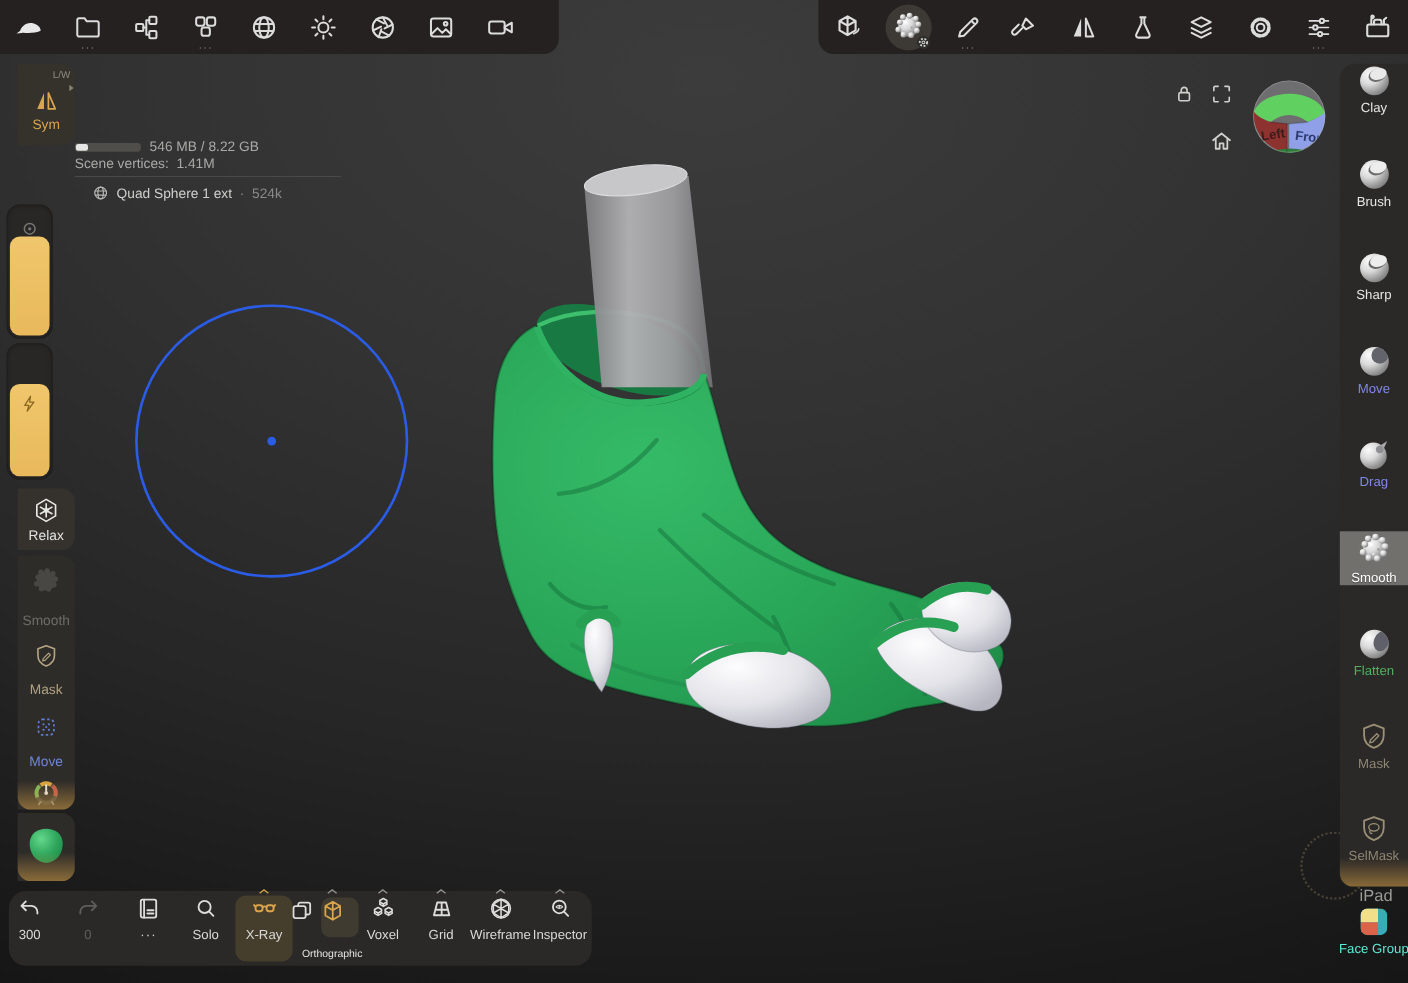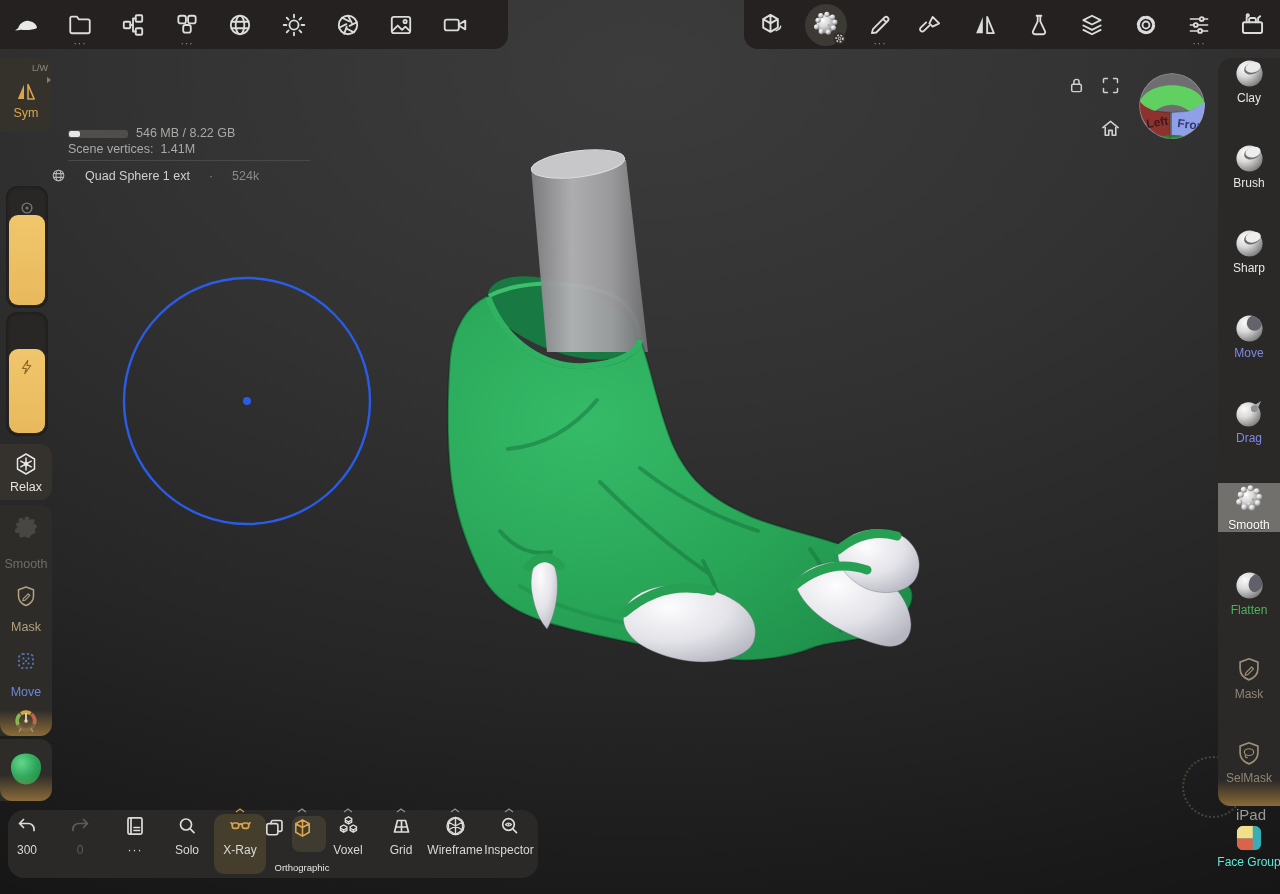--- a/index.html
+++ b/index.html
@@ -20,21 +20,21 @@
   .tb-item{position:absolute;top:0;width:54px;height:49px;display:flex;align-items:center;justify-content:center;}
   .tb-dots{position:absolute;bottom:1px;left:0;right:0;text-align:center;font-size:10px;letter-spacing:1px;color:#9a9a98;line-height:8px;}
   .tool-circle{width:42px;height:42px;border-radius:50%;background:#3d3a36;display:flex;align-items:center;justify-content:center;position:relative;}
   
   .info{z-index:4;}
   .mem-track{position:absolute;left:68px;top:70px;width:60px;height:8px;background:#504e4a;border-radius:3px;}
   .mem-fill{position:absolute;left:1px;top:1px;width:11px;height:6px;background:#e6e6e6;border-radius:2px;}
   .info-text{font-size:12.5px;color:#a9a9a7;white-space:nowrap;}
   .divider{position:absolute;left:68px;top:100px;width:242px;height:1px;background:#4a4947;}
   
-  .lpanel{left:0;background:#2e2c29;border-radius:0 12px 12px 0;z-index:6;text-decoration:underline;}
+  .lpanel{left:16px;background:#2e2c29;border-radius:0 12px 12px 0;z-index:6;text-decoration:underline;}
   .rail-label{position:absolute;left:0;right:0;text-align:center;font-size:12.5px;}
   .slider{left:6px;width:42px;background:#292725;border-radius:12px;z-index:6;box-shadow:inset 0 0 4px rgba(0,0,0,.5);}
   .slider .fill{position:absolute;left:3px;right:3px;bottom:3px;background:linear-gradient(180deg,#f0c66c,#e9b95c);border-radius:9px;}
   .glow-b{position:absolute;left:0;right:0;bottom:0;height:26px;border-radius:0 0 12px 12px;background:linear-gradient(180deg,rgba(214,160,70,0),rgba(214,160,70,.55));pointer-events:none;}
   .glow-bl{border-radius:0 0 0 12px;}
   
   .rrail{right:0;top:58px;width:62px;height:748px;background:#2b2927;border-radius:14px 0 0 14px;z-index:6;display:flex;flex-direction:column;gap:38px;}
   .rtool{position:relative;height:68px;display:flex;flex-direction:column;align-items:center;justify-content:center;gap:3px;}
   .rtool .lbl{font-size:12px;white-space:nowrap;line-height:13px;}
   .rtool.sel{background:#71706d;}
@@ -295,21 +295,21 @@
 
 <div class="abs info" style="left:0;top:60px;width:330px;height:70px;z-index:4">
   <div class="mem-track">
       <div class="mem-fill"></div>
     </div>
   <div class="abs info-text" style="left:136px;top:66px">546 MB / 8.22 GB</div>
   <div class="abs info-text" style="left:68px;top:82px">
     <span>Scene vertices:</span>&nbsp;&nbsp;<span>1.41M</span>
   </div>
   <div class="divider"></div>
-  <div class="abs" style="left:51px;top:108px;display:flex;align-items:center;gap:19px">
+  <div class="abs" style="left:84px;top:108px;display:flex;align-items:center;gap:7px">
     <svg class="ic" width="15" height="15" viewBox="0 0 24 24" style="stroke:#b8b8b6">
       <circle cx="12" cy="12" r="8.5"></circle>
         <ellipse cx="12" cy="12" rx="4" ry="8.5"></ellipse>
         <path d="M4.2,9 H19.8 M4.2,15 H19.8"></path>
     </svg>
     <span style="font-size:12.5px;color:#cfcfcd">Quad Sphere 1 ext</span>
     <span style="font-size:12.5px;color:#8a8a88">·</span>
     <span style="font-size:12.5px;color:#8a8a88">524k</span>
   </div>
 </div>

